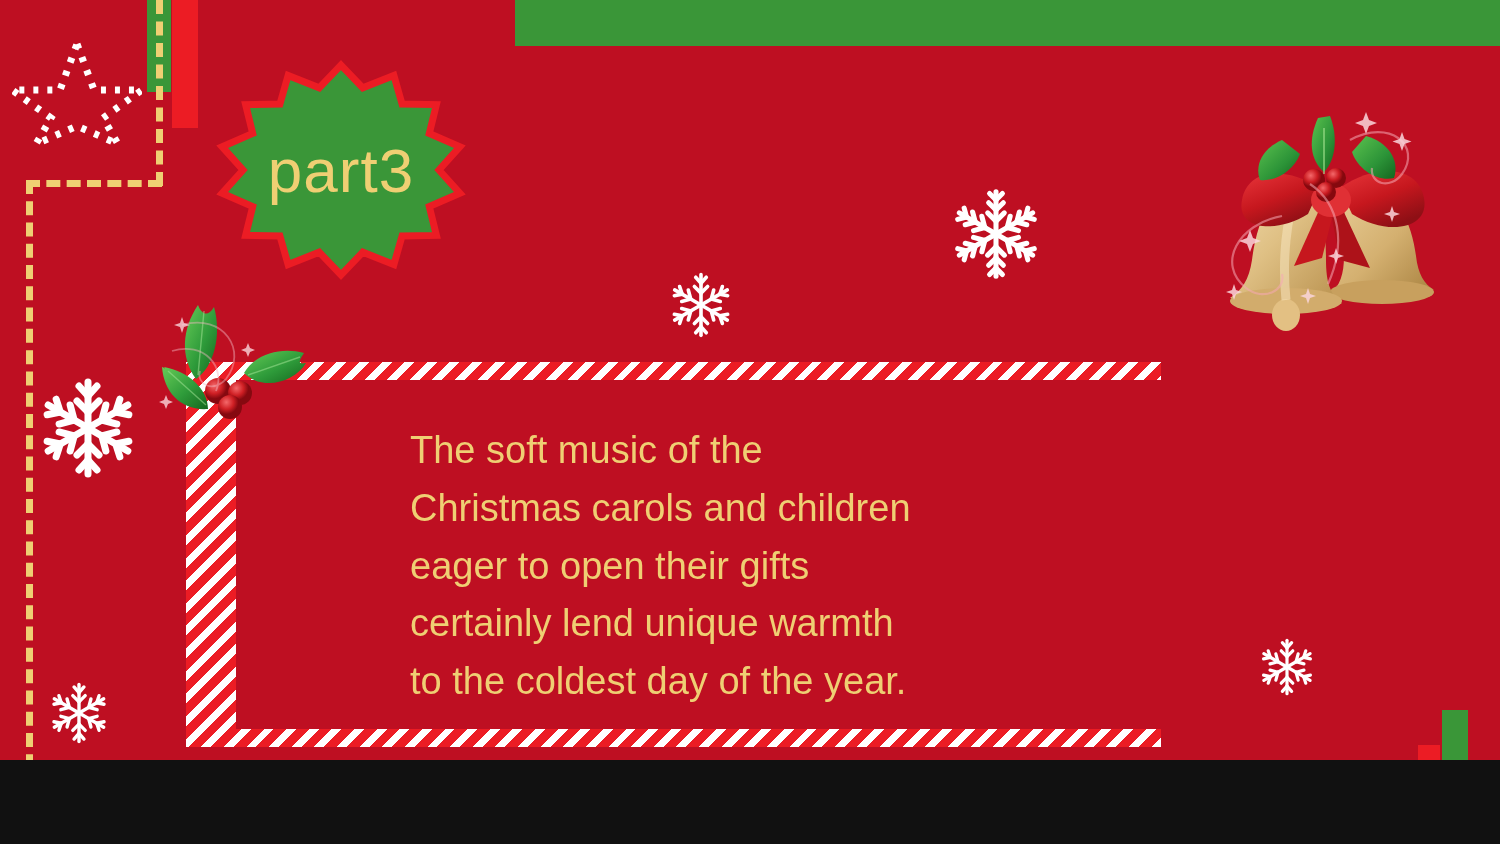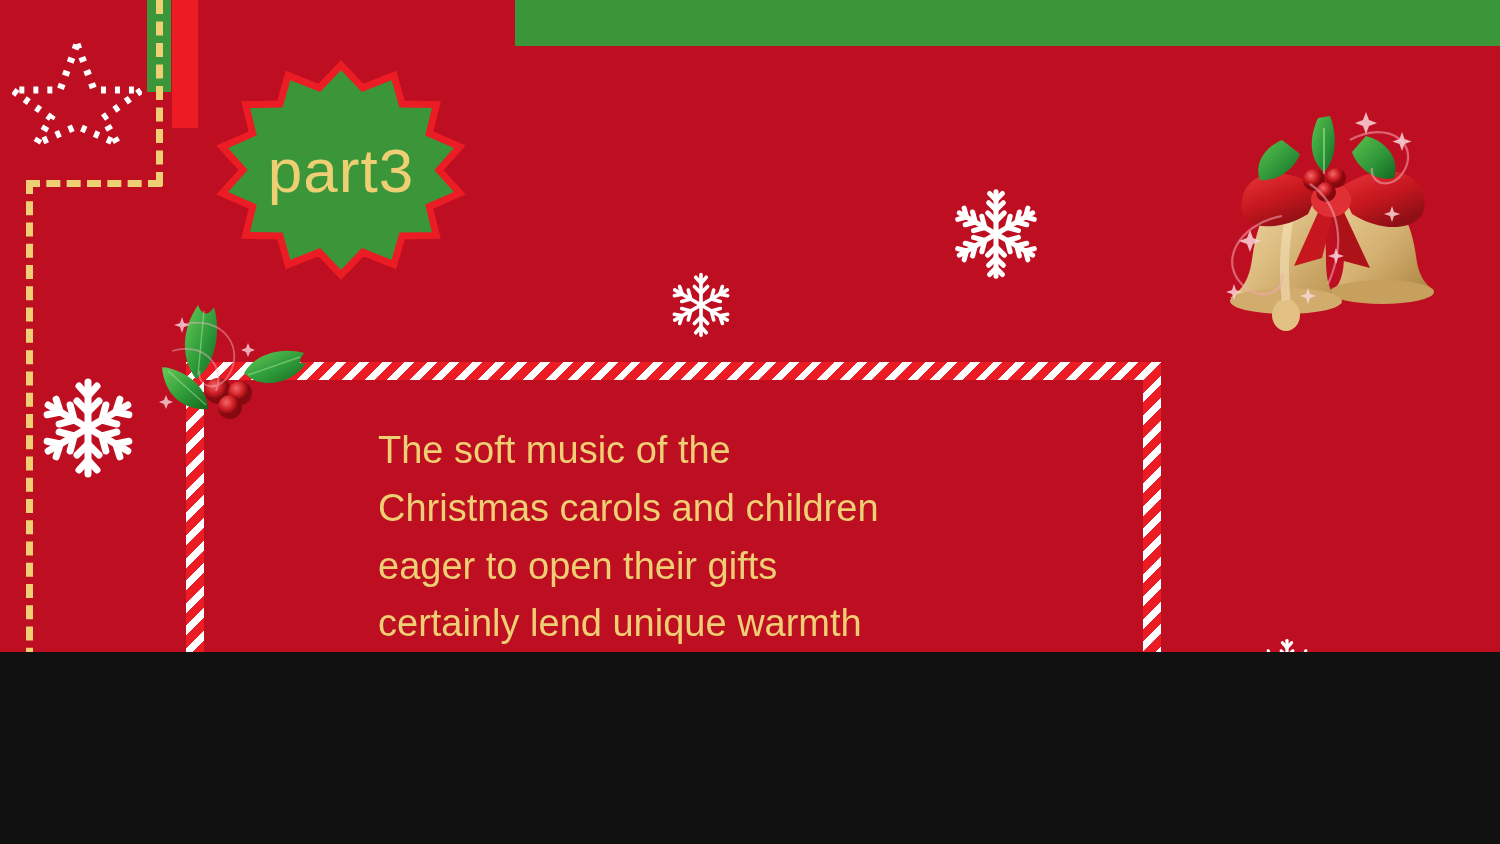--- a/index.html
+++ b/index.html
@@ -1,17 +1,17 @@
 <!DOCTYPE html>
 <html><head>
 <meta charset="utf-8">
 <style>
   html,body{margin:0;padding:0;background:#111;}
   #slide{
-    position:relative;width:1500px;height:652px;overflow:hidden;
+    position:relative;width:1500px;height:760px;overflow:hidden;
     background:#BE0F22;
     font-family:"Liberation Sans","DejaVu Sans",sans-serif;
   }
 
   
   .bar{position:absolute;}
   #top-green-bar{left:515px;top:0;width:985px;height:46px;background:#3A9638;}
   #tl-green-bar{left:147px;top:0;width:24px;height:92px;background:#3A9638;}
   #tl-red-bar{left:172px;top:0;width:26px;height:128px;background:#EC1C24;}
   #br-red-bar{left:1418px;top:745px;width:22px;height:99px;background:#EC1C24;}
@@ -58,20 +58,21 @@
     padding:18px;
     background:
       repeating-linear-gradient(-45deg,
         #ffffff 0px,#ffffff 7px,
         #EC1C24 7px,#EC1C24 16px);
     box-sizing:border-box;
   }
   #text-box-inner{
     width:100%;height:100%;background:#BE0F22;box-sizing:border-box;
     padding:42px 40px 0 174px;
+    margin-left:32px;
   }
   #body-text{
     color:#EFCF73;font-size:38px;line-height:1.52;margin:0;white-space:pre-line;
   }
 
   
   .snowflake{position:absolute;}
 
   
   #bells{position:absolute;left:1190px;top:88px;width:290px;height:250px;}

